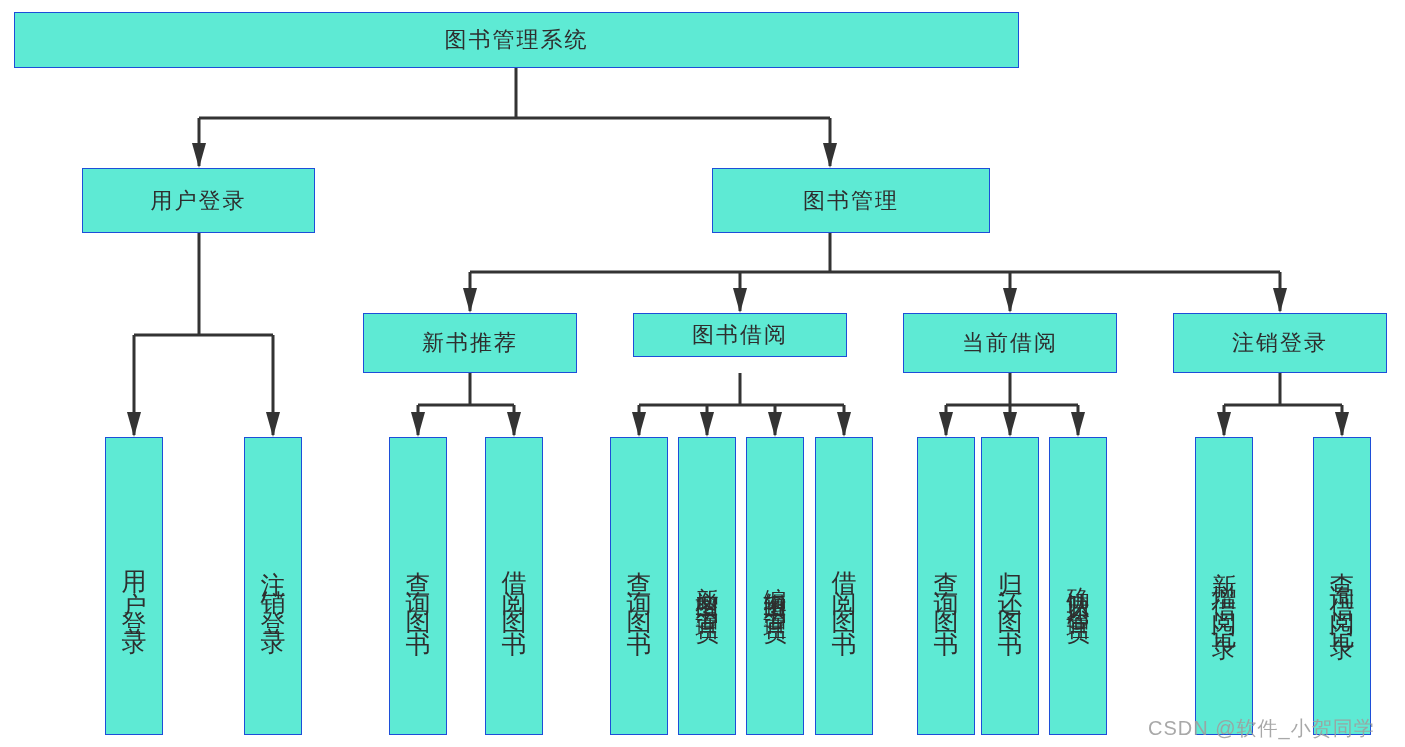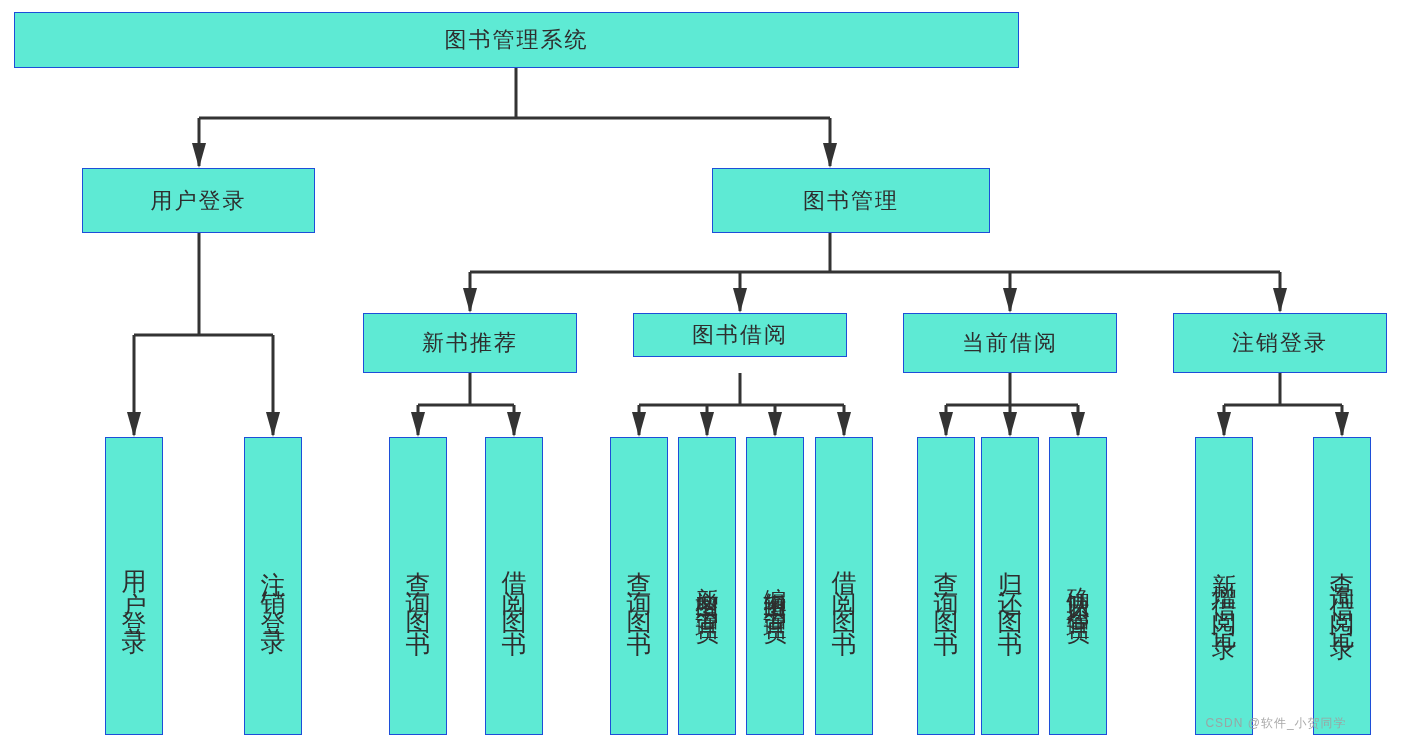--- a/index.html
+++ b/index.html
@@ -15,21 +15,21 @@
   .h{font-size:22px;letter-spacing:2px;white-space:nowrap;}
   .v{
     writing-mode:vertical-rl;text-orientation:mixed;
     font-size:25px;letter-spacing:20px;line-height:1;
     padding-top:10px;
   }
   .v-med{font-size:25px;letter-spacing:13px;}
   .v-long{font-size:23px;letter-spacing:5px;}
   .watermark{
     position:absolute;z-index:3;left:1148px;top:715px;width:256px;
-    text-align:center;font-size:12px;color:rgba(158,158,158,0.9);
+    text-align:left;font-size:20px;color:rgba(158,158,158,0.9);
     white-space:nowrap;letter-spacing:1px;
   }
 </style>
 </head>
 <body>
 
 <div class="stage">
 
   <svg class="wires" viewBox="0 0 1405 747" xmlns="http://www.w3.org/2000/svg">
     <g stroke="#333333" stroke-width="3" fill="none">

